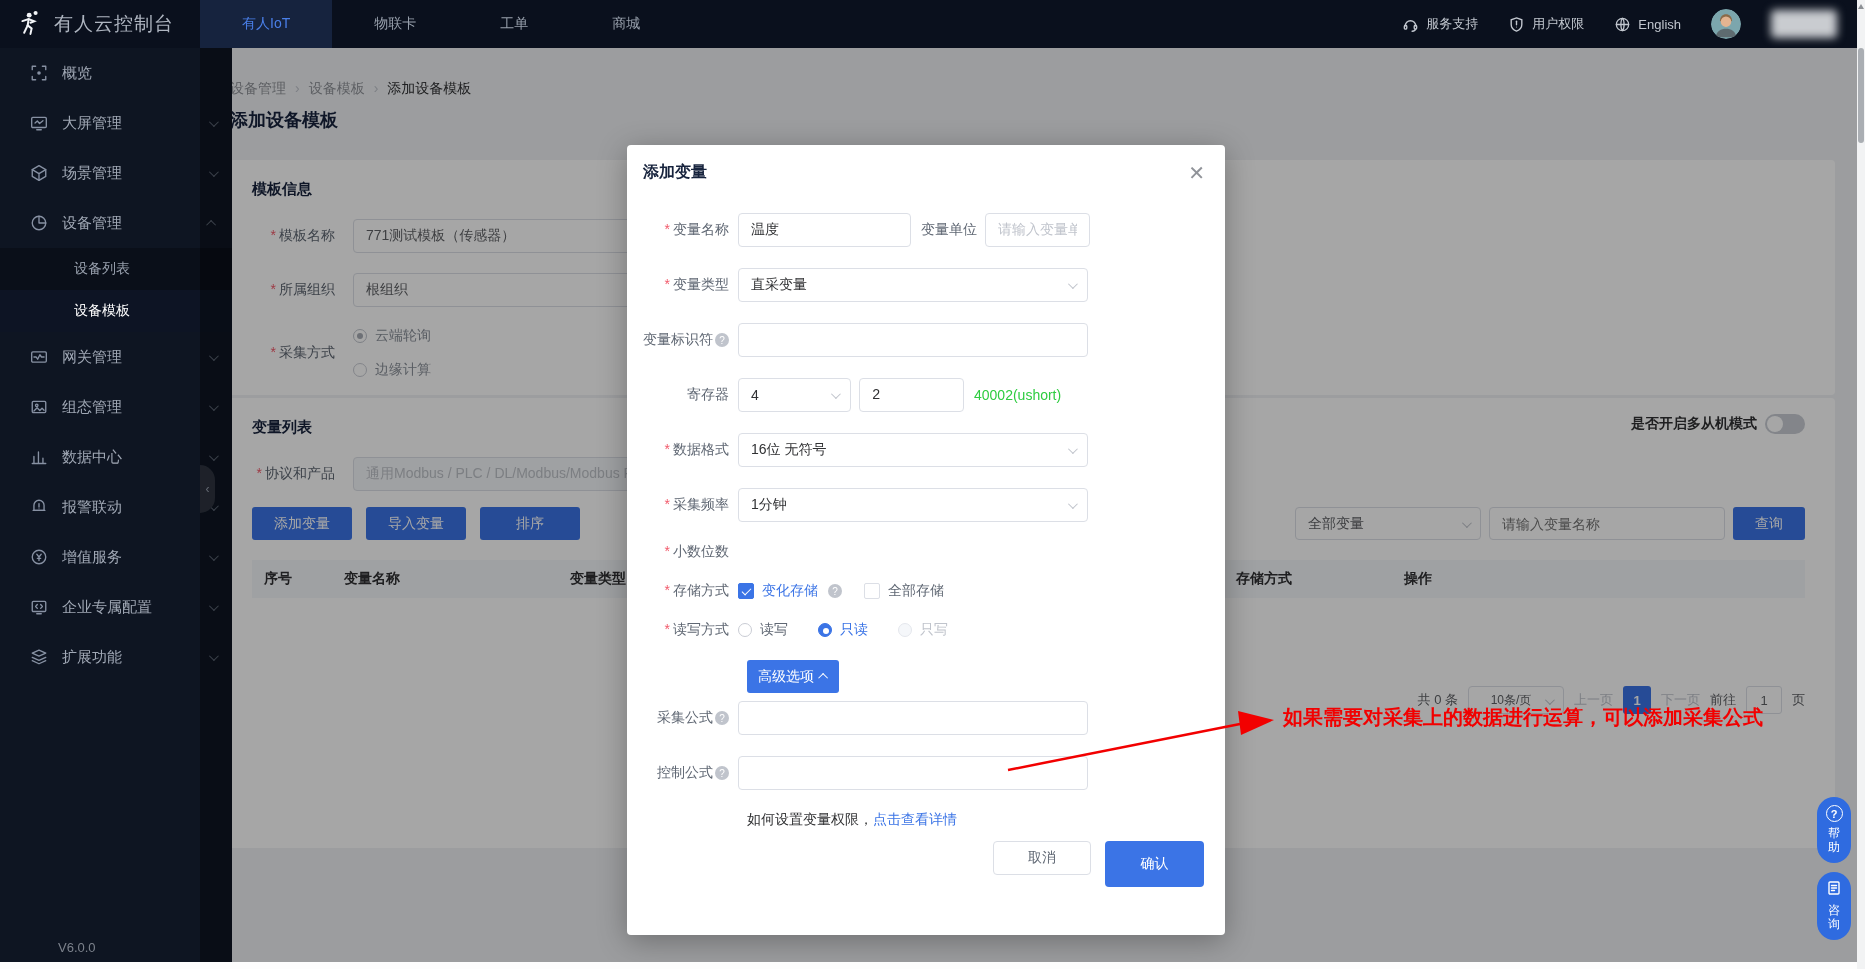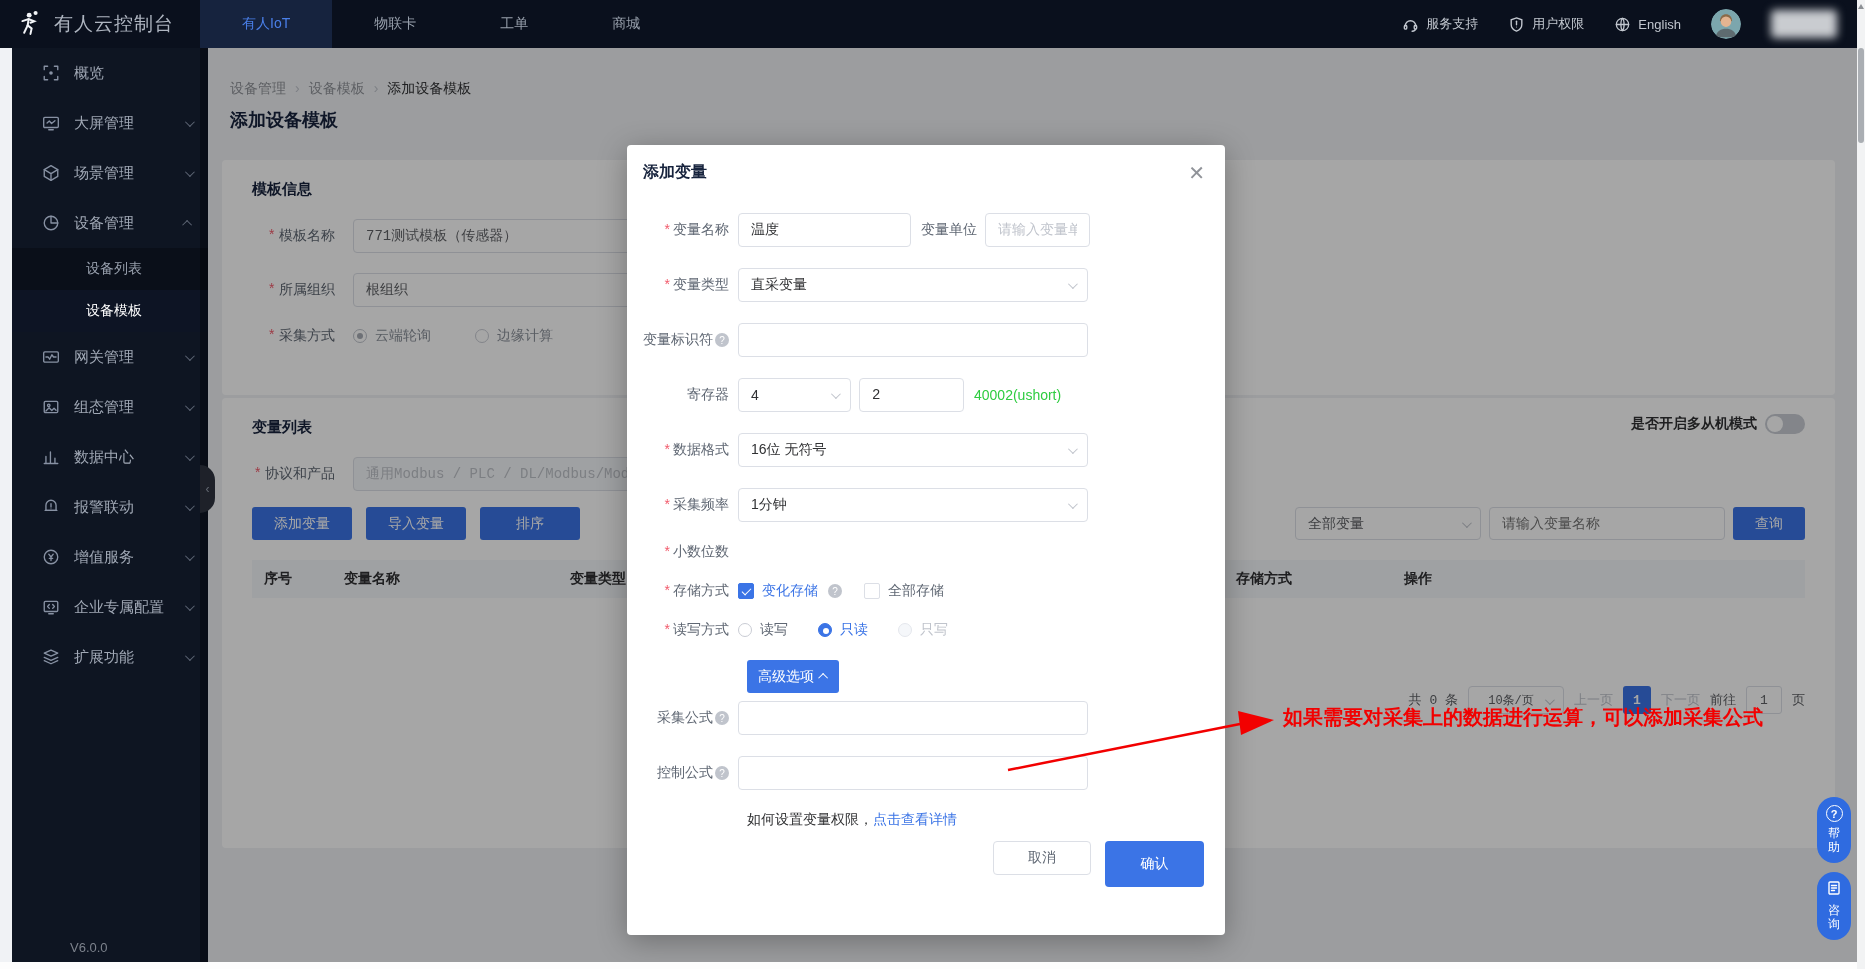--- a/index.html
+++ b/index.html
@@ -15,21 +15,21 @@
   .tabs { display:flex; }
   .tab { padding:0 42px; display:flex; align-items:center; color:#98a0ac; font-size:14px; cursor:pointer; }
   .tab.active { background:#16233e; color:#4a7fe8; }
   .topbar-right { margin-left:auto; display:flex; align-items:center; gap:30px; padding-right:28px; }
   .tr-item { display:flex; align-items:center; gap:7px; color:#c2c7cf; font-size:13px; cursor:pointer; }
   .tr-item svg { display:block; }
   .avatar { width:30px; height:30px; border-radius:50%; overflow:hidden; flex:0 0 auto; }
   .blur-name { width:66px; height:28px; border-radius:4px; background:#c9ccd0; filter:blur(4px); }
 
   
-  .sidebar { position:absolute; left:0; top:48px; bottom:0; width:196px; background:#0e1522; z-index:40;margin-left:12px; }
+  .sidebar { position:absolute; left:0; top:48px; bottom:0; width:232px; background:#0e1522; z-index:40; }
   .side-item { height:50px; display:flex; align-items:center; gap:14px; padding:0 16px 0 30px; color:#a0a8b5; font-size:15px; cursor:pointer; }
   .side-item .sicon { width:18px; height:18px; color:#8791a3; flex:0 0 auto; }
   .side-item .sicon svg { width:18px; height:18px; display:block; }
   .side-chev { margin-left:auto; }
   .submenu { background:#0a0f19; }
   .sub-item { height:42px; display:flex; align-items:center; padding-left:74px; color:#98a0ad; font-size:14px; cursor:pointer; }
   .sub-item.active { color:#ffffff; background:#0d1424; }
   .version { position:absolute; left:58px; bottom:14px; color:#7c828c; font-size:13px; }
 
   .arrow { display:inline-block; width:7px; height:7px; border-right:1.5px solid #5d6574; border-bottom:1.5px solid #5d6574; }
@@ -38,40 +38,40 @@
   .arrow.grey { border-color:#c0c4cc; }
   .arrow.white { border-color:#fff; }
 
   
   .content { position:absolute; left:200px; top:48px; right:0; bottom:0; background:#f0f2f5; }
   .breadcrumb { position:absolute; left:30px; top:32px; color:#909399; font-size:14px; white-space:nowrap; }
   .bc-sep { margin:0 9px; color:#c0c4cc; }
   .bc-last { color:#303133; }
   .page-title { position:absolute; left:30px; top:60px; font-size:18px; font-weight:bold; color:#17233d; }
 
-  .card { position:absolute; left:22px; right:30px; background:#fff; border-radius:4px;font-family:Liberation Mono, monospace; }
+  .card { position:absolute; left:22px; right:30px; background:#fff; border-radius:4px; }
   .card1 { top:112px; height:235px; }
   .card2 { top:350px; height:450px; }
   .section-title { margin:20px 0 0 30px; font-size:15px; font-weight:bold; color:#17233d; }
 
   .form-row { display:flex; align-items:center; margin-top:20px; }
   .f-label { width:123px; text-align:right; padding-right:10px; color:#5f6773; font-size:14px; flex:0 0 auto; }
   .req { color:#f25a6b; margin-right:3px; }
   .box { height:34px; border:1px solid #dcdfe6; border-radius:4px; padding:0 12px; font-size:14px; color:#606266; background:#fff; font-family:inherit; white-space:nowrap; overflow:hidden; }
   .box.disabled { background:#f5f7fa; color:#bfc3c9; }
   .w400 { width:400px; margin-left:8px; }
 
   .radio { width:14px; height:14px; border-radius:50%; border:1px solid #c9ccd4; background:#fff; display:inline-block; position:relative; flex:0 0 auto; }
   .radio.checked-disabled { border-color:#c0c4cc; }
   .radio.checked-disabled::after { content:""; position:absolute; left:3px; top:3px; width:6px; height:6px; border-radius:50%; background:#a8adb5; }
   .radio.checked-blue { border-color:#3b74e6; background:#3b74e6; }
   .radio.checked-blue::after { content:""; position:absolute; left:4px; top:4px; width:6px; height:6px; border-radius:50%; background:#fff; }
   .radio.disabled { background:#f5f7fa; border-color:#e4e7ed; }
 
-  .radio-group { display:flex; align-items:center; margin-left:8px; gap:8px; }
+  .radio-group { display:flex; align-items:center; margin-left:8px; gap:16px;flex-direction:column; }
   .radio-group .opt { display:flex; align-items:center; gap:8px; margin-right:36px; color:#8a9099; cursor:pointer; }
 
   .multi-slave { position:absolute; right:30px; top:16px; display:flex; align-items:center; gap:8px; }
   .multi-slave .ms-label { color:#303133; font-size:14px; font-weight:bold; }
   .toggle { width:40px; height:20px; border-radius:10px; background:#c9cdd4; position:relative; cursor:pointer; }
   .toggle .knob { position:absolute; left:2px; top:2px; width:16px; height:16px; border-radius:50%; background:#fff; }
 
   .toolbar { display:flex; align-items:center; margin:16px 30px 0 30px; }
   .btn { border:none; border-radius:3px; background:#3b74e6; color:#fff; font-size:14px; height:33px; cursor:pointer; font-family:inherit; }
   .tb-btn { width:100px; margin-right:14px; }

